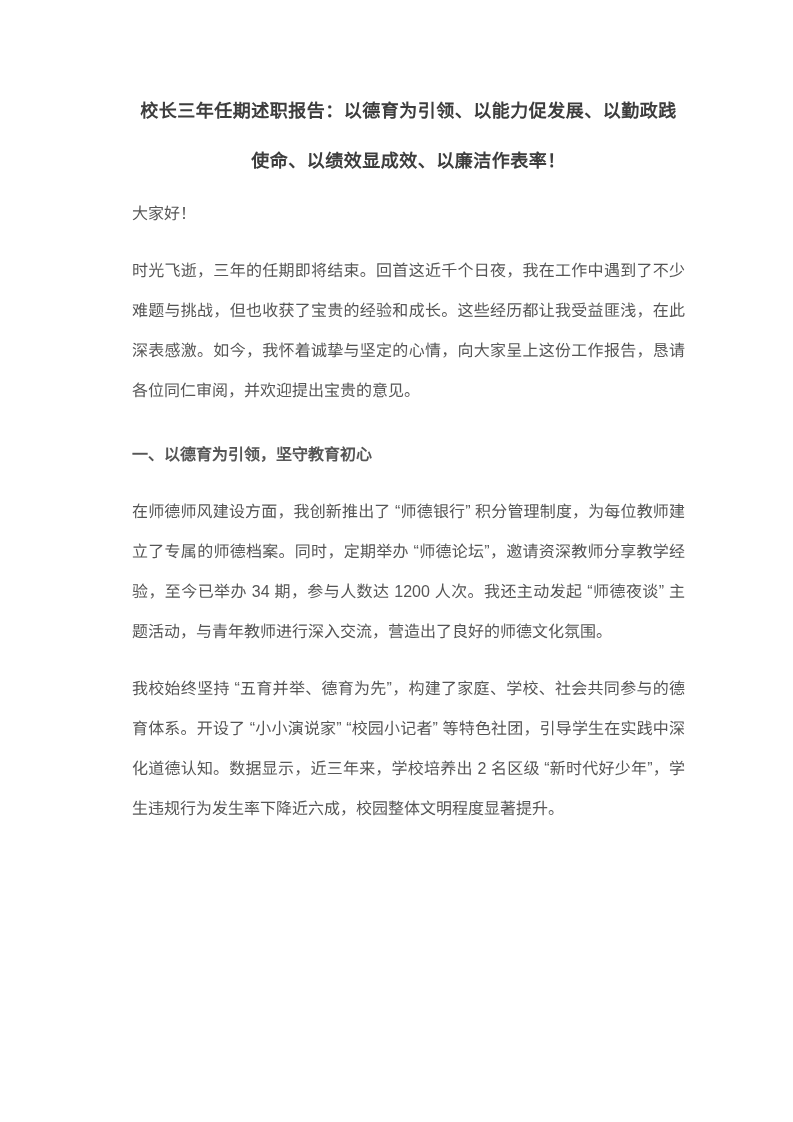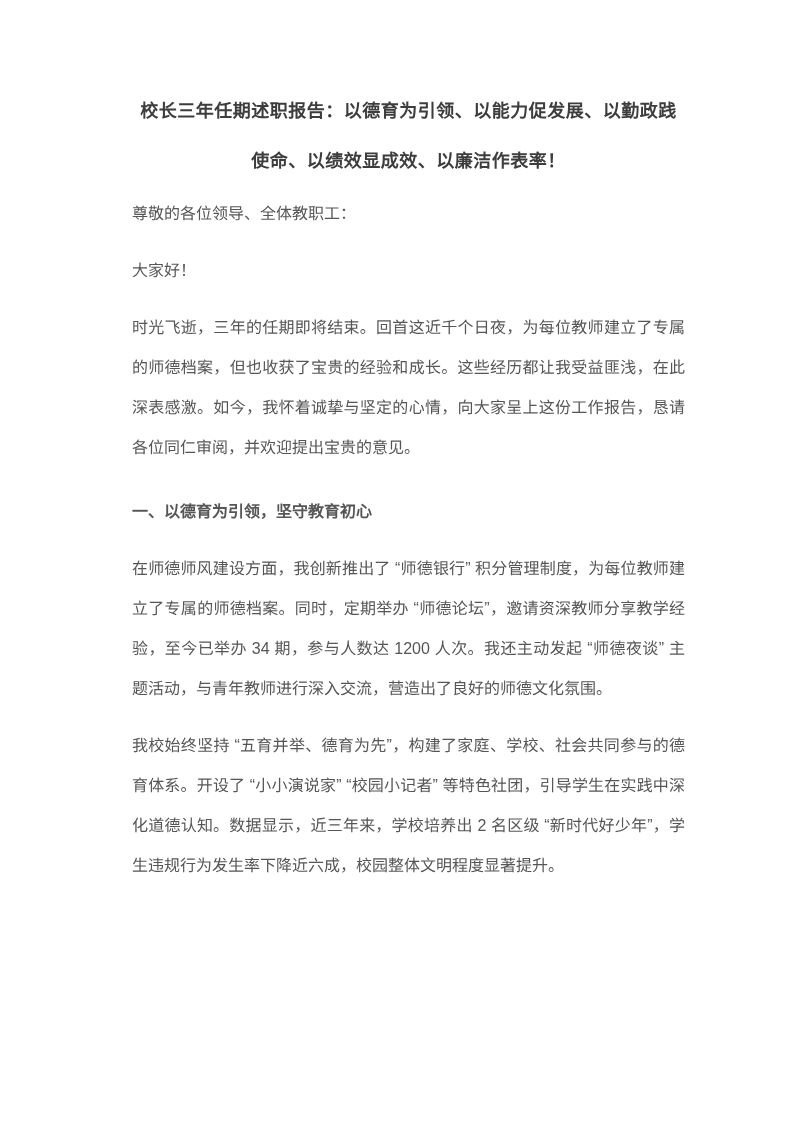--- a/index.html
+++ b/index.html
@@ -47,25 +47,24 @@
     margin: 24px 0 17px 0;
   }
 </style>
 </head>
 <body>
 
 <div class="page">
 
   <h1 class="doc-title">校长三年任期述职报告：以德育为引领、以能力促发展、以勤政践使命、以绩效显成效、以廉洁作表率！</h1>
 
-  <p class="doc-para">尊敬的各位领导、全体教职工：</p>
 
   <p class="doc-para">大家好！</p>
 
-  <p class="doc-para justify">时光飞逝，三年的任期即将结束。回首这近千个日夜，为每位教师建立了专属的师德档案，但也收获了宝贵的经验和成长。这些经历都让我受益匪浅，在此深表感激。如今，我怀着诚挚与坚定的心情，向大家呈上这份工作报告，恳请各位同仁审阅，并欢迎提出宝贵的意见。</p>
+  <p class="doc-para justify">时光飞逝，三年的任期即将结束。回首这近千个日夜，我在工作中遇到了不少难题与挑战，但也收获了宝贵的经验和成长。这些经历都让我受益匪浅，在此深表感激。如今，我怀着诚挚与坚定的心情，向大家呈上这份工作报告，恳请各位同仁审阅，并欢迎提出宝贵的意见。</p>
 
   <h2 class="doc-heading">一、以德育为引领，坚守教育初心</h2>
 
 
   <p class="doc-para justify">在师德师风建设方面，我创新推出了 “师德银行” 积分管理制度，为每位教师建立了专属的师德档案。同时，定期举办 “师德论坛”，邀请资深教师分享教学经验，至今已举办 34 期，参与人数达 1200 人次。我还主动发起 “师德夜谈” 主题活动，与青年教师进行深入交流，营造出了良好的师德文化氛围。</p>
 
   <p class="doc-para justify">我校始终坚持 “五育并举、德育为先”，构建了家庭、学校、社会共同参与的德育体系。开设了 “小小演说家” “校园小记者” 等特色社团，引导学生在实践中深化道德认知。数据显示，近三年来，学校培养出 2 名区级 “新时代好少年”，学生违规行为发生率下降近六成，校园整体文明程度显著提升。</p>
 
 </div>
 

